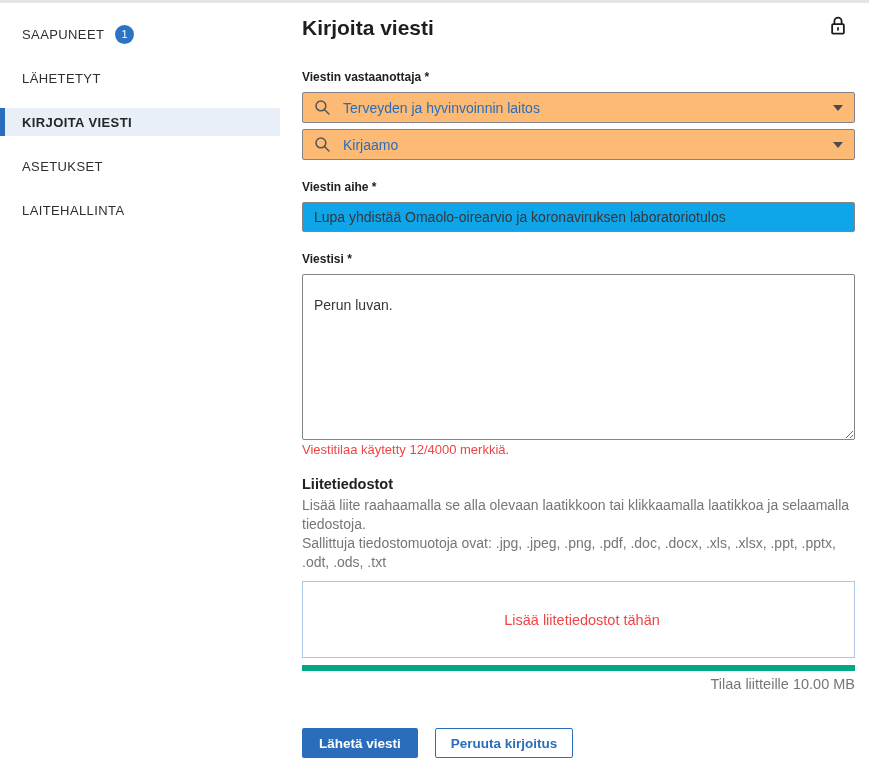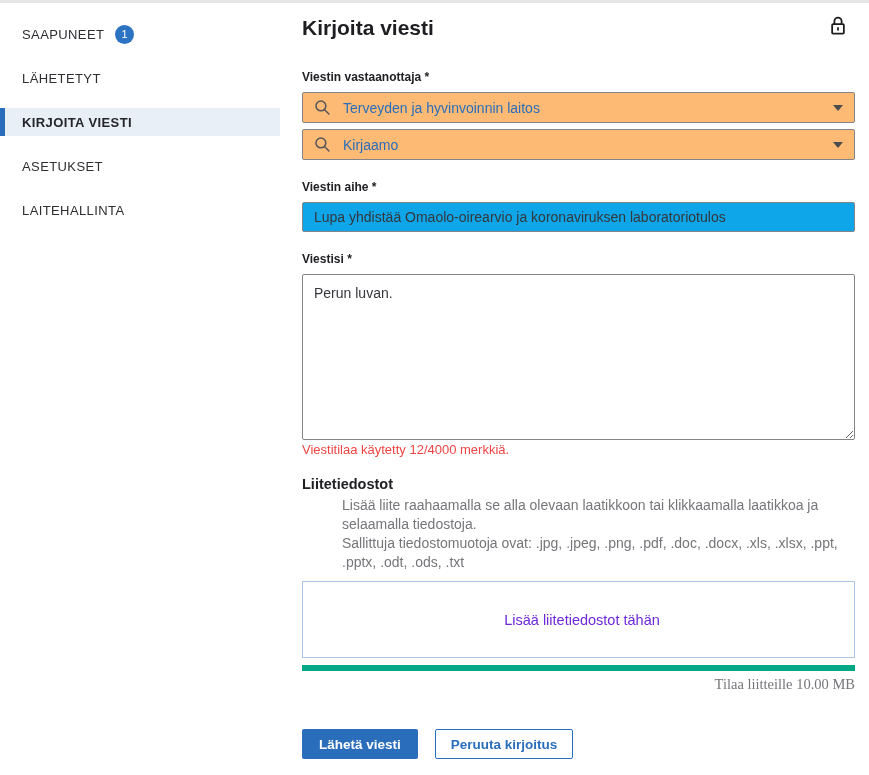--- a/index.html
+++ b/index.html
@@ -105,21 +105,21 @@
     color: #35373b;
     font-family: inherit;
     background: #0ea5e9;
   }
   .message-area {
     display: block;
     margin-top: 6px;
     width: 100%; height: 166px;
     border: 1px solid #848488;
     border-radius: 2px;
-    padding: 9px 11px;
+    padding: 21px 11px;
     font-size: 14px;
     color: #35373b;
     font-family: inherit;
     resize: vertical;
     line-height: 18px;
   }
   .char-count {
     margin-top: 2px;
     font-size: 13px;
     color: #ef4444;
@@ -129,46 +129,44 @@
     margin-top: 18px;
     font-size: 14.5px; font-weight: 700;
     color: #212125;
     line-height: 19px;
   }
   .attach-help {
     margin-top: 2px;
     font-size: 14px;
     color: #76767a;
     line-height: 19px;
-    margin-left: 40px;
   }
   .dropzone {
     margin-top: 9px;
     height: 77px;
     border: 1px solid #abc7e4;
     display: flex; align-items: center; justify-content: center;
     cursor: pointer;
     background: #fff;
   }
   .dropzone-link {
     font-size: 14.5px;
-    color: #6d28d9;
+    color: #ef4444;
     margin-left: 7px;
   }
   .space-bar {
     margin-top: 7px;
     height: 6px;
     background: #00a886;
   }
   .space-info {
     margin-top: 5px;
     text-align: right;
     font-size: 14.5px;
     color: #76767a;
-    font-family: Liberation Serif, serif;
   }
 
   .button-row {
     margin-top: 36px;
     display: flex; gap: 17px;
   }
   .btn {
     height: 30px;
     font-family: inherit;
     font-size: 13.5px; font-weight: 700;

